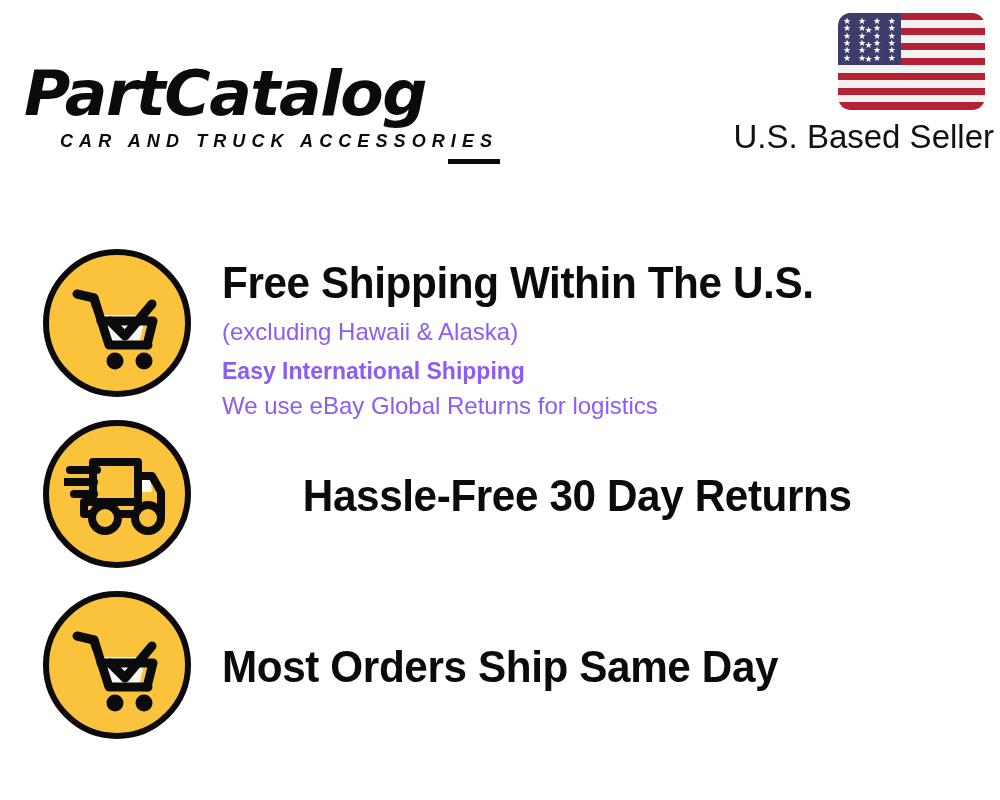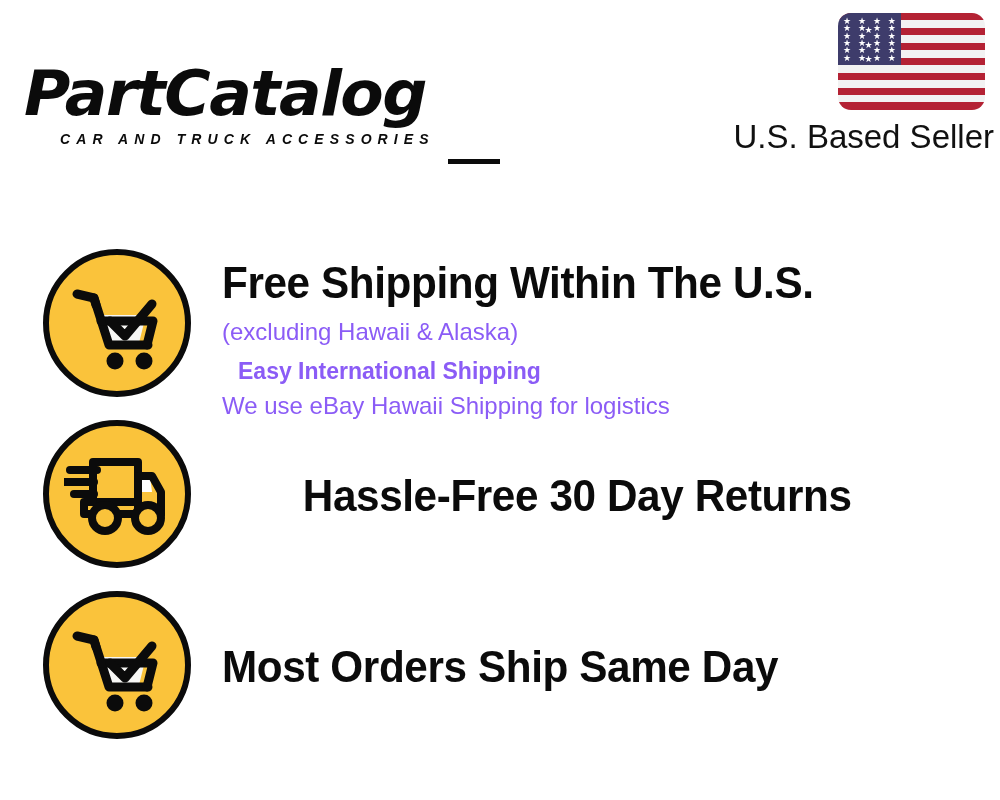--- a/index.html
+++ b/index.html
@@ -39,21 +39,21 @@
     letter-spacing: -1.5px;
     color: #0b0b0b;
     white-space: nowrap;
     transform: scaleX(1.02);
     transform-origin: left center;
   }
   #brand-tagline {
     font-family: "Liberation Sans", sans-serif;
     font-weight: 700;
     font-style: italic;
-    font-size: 14px;
+    font-size: 18px;
     letter-spacing: 6.1px;
     color: #0b0b0b;
     white-space: nowrap;
     margin-top: 2px;
     margin-left: 36px;
   }
   #brand-rule {
     position: absolute;
     left: 424px;
     top: 100px;
@@ -171,21 +171,20 @@
     font-weight: 400;
     font-size: 24px;
     line-height: 33px;
     color: #8b5cf6;
     white-space: nowrap;
   }
   .feature-sub.bold {
     font-weight: 700;
     font-size: 23px;
     padding-top: 7px;
-    margin-left: 16px;
   }
   .feature-sub.normal2 {
     font-size: 24px;
     padding-top: 1px;
   }
   .row-title-centered {
     padding-top: 50px;
   }
   .row0-title { padding-top: 8px; }
   .row0-sub1  { padding-top: 6px; }
@@ -233,21 +232,21 @@
         <path d="M36 50 L88 50 L82 74" fill="none" stroke="#0b0b0b" stroke-width="9" stroke-linecap="round" stroke-linejoin="round"></path>
         <path d="M45 50 L60 65 L87 33" fill="none" stroke="#0b0b0b" stroke-width="9" stroke-linecap="round" stroke-linejoin="round"></path>
         <circle cx="50" cy="90" r="8.5" fill="#0b0b0b"></circle>
         <circle cx="79" cy="90" r="8.5" fill="#0b0b0b"></circle>
       </svg>
     </div>
     <div class="feature-text">
       <div class="feature-title row0-title">Free Shipping Within The U.S.</div>
       <div class="feature-sub row0-sub1">(excluding Hawaii &amp; Alaska)</div>
       <div class="feature-sub bold">Easy International Shipping</div>
-      <div class="feature-sub normal2">We use eBay Hawaii Shipping for logistics</div>
+      <div class="feature-sub normal2">We use eBay Global Returns for logistics</div>
     </div>
   </div>
 
   <div class="feature-row" id="feature-row-1">
     <div class="feature-icon">
       <svg width="106" height="104" viewBox="0 0 106 104" aria-hidden="true">
         <polygon points="72,34 86,34 88,50 72,50" fill="#ffffff"></polygon>
         <rect x="29" y="20" width="45" height="40" fill="none" stroke="#0b0b0b" stroke-width="8" stroke-linejoin="round"></rect>
         <path d="M74 34 L88 34 L97 50 L97 72 L74 72 Z" fill="none" stroke="#0b0b0b" stroke-width="8" stroke-linejoin="round"></path>
         <path d="M29 60 L20 60 L20 72 L97 72" fill="none" stroke="#0b0b0b" stroke-width="8" stroke-linecap="round" stroke-linejoin="round"></path>

